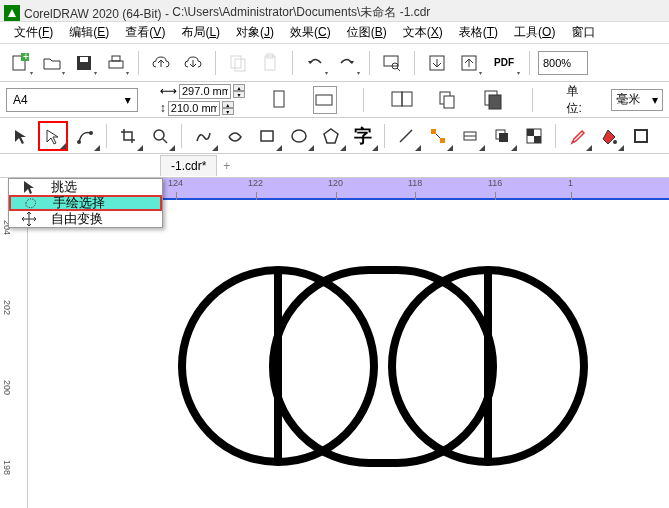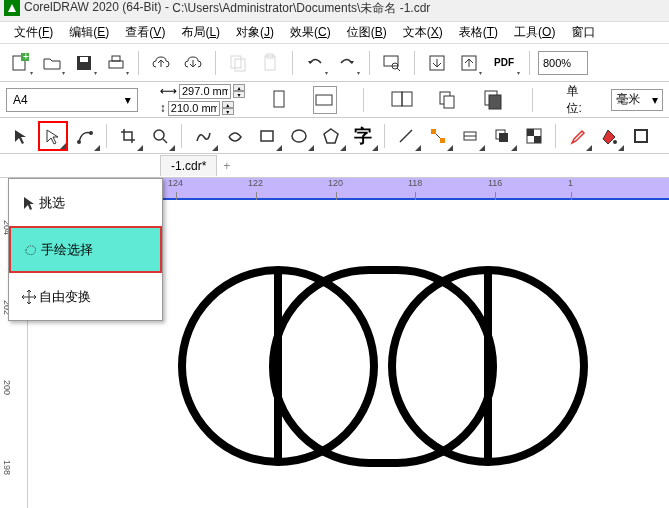--- a/index.html
+++ b/index.html
@@ -1,17 +1,17 @@
 <!DOCTYPE html>
 <html><head>
   <meta charset="utf-8">
   <style>
     * { margin: 0; padding: 0; box-sizing: border-box; }
     body { font-family: "Microsoft YaHei", Arial, sans-serif; font-size: 12px; background: #fff; overflow: hidden; width: 669px; height: 508px; }
-    .titlebar { background: #f0f0f0; height: 22px; display: flex; align-items: flex-start; padding: 0 4px; border-bottom: 1px solid #ddd; }
+    .titlebar { background: #f0f0f0; height: 22px; display: flex; align-items: flex-end; padding: 0 4px; border-bottom: 1px solid #ddd; }
     .titlebar-icon { width: 16px; height: 16px; background: #008000; margin-right: 4px; display: flex; align-items: center; justify-content: center; }
     .titlebar-text { font-size: 12px; color: #333; }
     .menubar { height: 22px; display: flex; align-items: center; padding: 0 6px; border-bottom: 1px solid #ddd; }
     .menu-item { padding: 20px 8px; cursor: pointer; font-size: 12px; }
     .menu-item u { text-decoration: underline; }
     .toolbar1 { height: 38px; display: flex; align-items: center; padding: 0 6px; gap: 4px; border-bottom: 1px solid #ccc; }
     .tb-btn { width: 28px; height: 28px; display: flex; align-items: center; justify-content: center; cursor: pointer; position: relative; }
     .tb-sep { width: 1px; height: 24px; background: #ccc; margin: 0 4px; }
     .tb-caret { position: absolute; right: 1px; bottom: 1px; font-size: 6px; color: #555; }
     .zoom-input { height: 24px; width: 50px; border: 1px solid #999; padding: 0 4px; font-size: 11px; }
@@ -34,21 +34,21 @@
     .tab { padding: 3px 10px; border: 1px solid #ccc; border-bottom: none; font-size: 12px; background: #f5f5f5; cursor: pointer; }
     .tab-add { padding: 3px 6px; cursor: pointer; color: #888; }
     .ruler-top { height: 22px; background: #c4b5fd; border-bottom: 2px solid #1d4ed8; position: relative; margin-left: 28px; }
     .ruler-tick { position: absolute; top: 0; font-size: 9px; color: #555; }
     .ruler-tick::before { content: ''; position: absolute; left: 50%; top: 14px; width: 1px; height: 8px; background: #888; }
     .workspace { display: flex; height: 320px; }
     .ruler-left { width: 28px; background: #fff; border-right: 1px solid #ccc; position: relative; }
     .ruler-left-tick { position: absolute; left: 2px; font-size: 9px; color: #555; writing-mode: vertical-rl; }
     .canvas { flex: 1; background: #fff; position: relative; overflow: hidden; }
     .popup { position: absolute; left: 8px; top: 178px; width: 155px; background: #fff; border: 1px solid #999; box-shadow: 2px 2px 4px rgba(0,0,0,0.3); z-index: 100; }
-    .popup-item { height: 47px; display: flex; align-items: center; padding: 0 10px; font-size: 13px; cursor: pointer; }
+    .popup-item { height: 16px; display: flex; align-items: center; padding: 0 10px; gap: 12px; font-size: 13px; cursor: pointer; }
     .popup-item.highlighted { border: 2px solid #d33; background: #5eead4; }
     .popup-icon { width: 20px; height: 20px; display: flex; align-items: center; justify-content: center; }
     .drawing { position: absolute; left: 140px; top: 60px; }
   </style>
 </head>
 <body>
 
 <div class="titlebar">
   <div class="titlebar-icon">
     <svg width="12" height="12">

